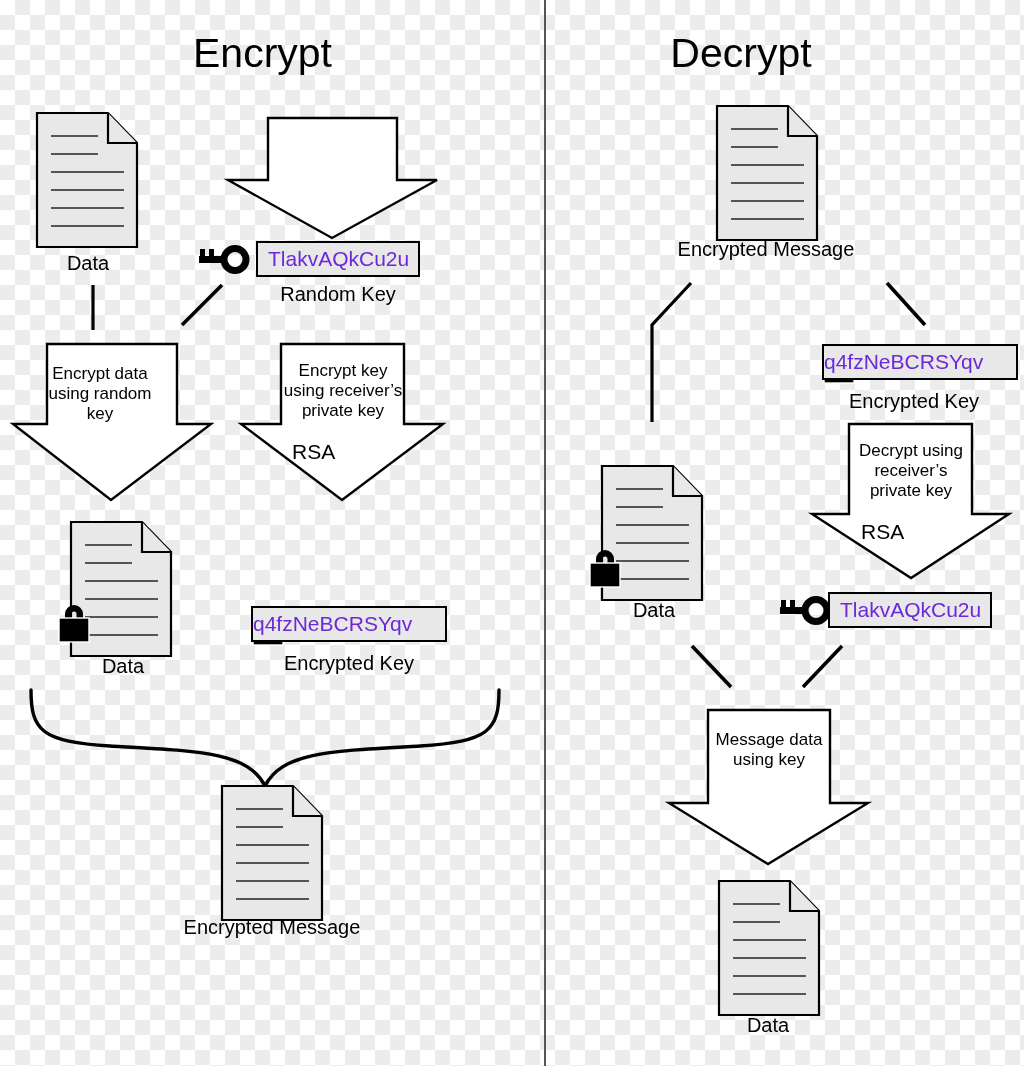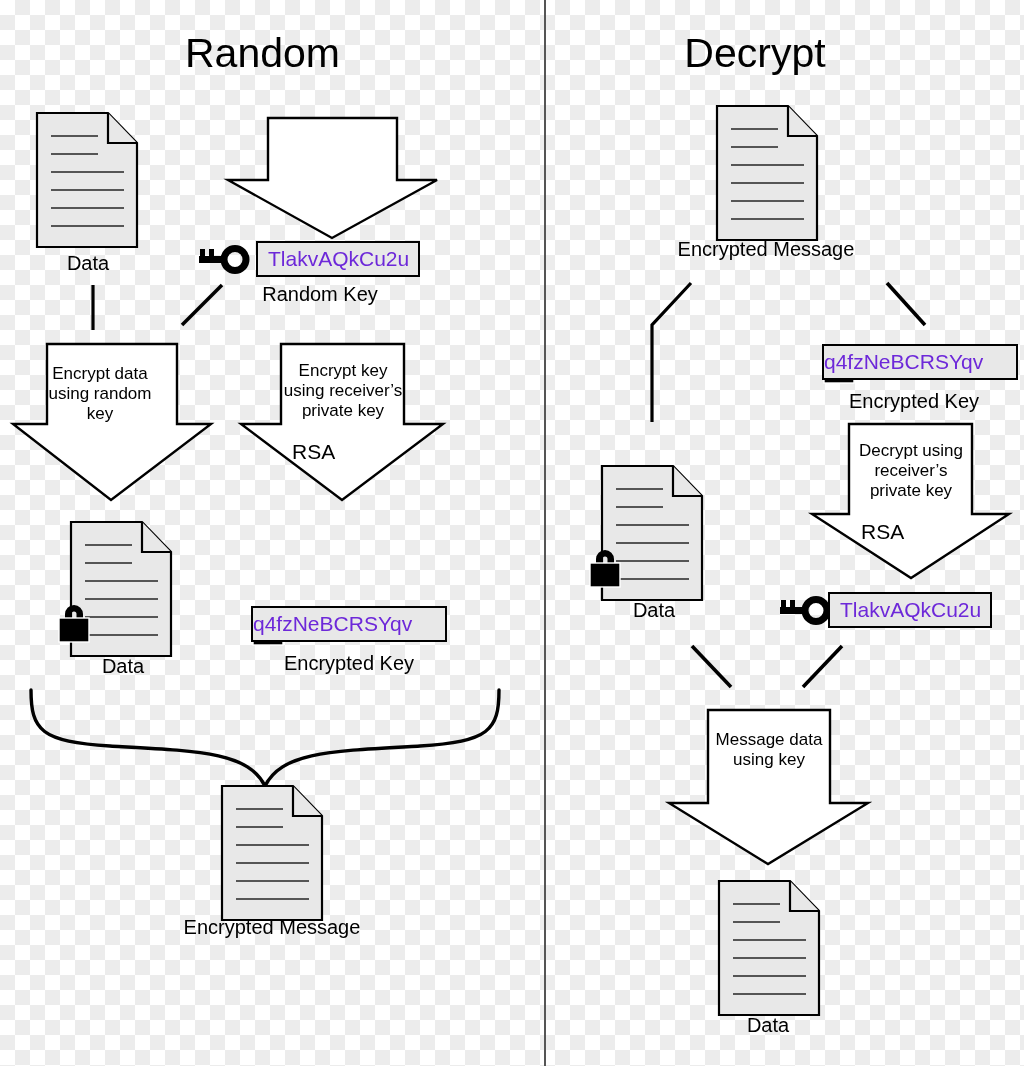--- a/index.html
+++ b/index.html
@@ -83,23 +83,23 @@
   }
   svg { overflow: visible; }
 </style>
 </head>
 <body>
 
 <div id="stage">
 
   <div class="divider"></div>
 
-  <div class="panel-title" style="left:110px; top:30px; width:305px;">Random</div>
-
-  <div class="panel-title" style="left:610px; top:30px; width:290px;">Decrypt</div>
+  <div class="panel-title" style="left:110px; top:30px; width:305px;">Encrypt</div>
+
+  <div class="panel-title" style="left:596px; top:30px; width:290px;">Decrypt</div>
 
   <svg class="layer" viewBox="0 0 1024 1066" width="1024" height="1066">
 
     <defs>
 
       <g id="doc-shape">
         <path d="M1,1 L72,1 L101,31 L101,135 L1,135 Z" fill="#e8e8e8" stroke="#000000" stroke-width="2.2" stroke-linejoin="miter"></path>
         <path d="M72,1 L72,31 L101,31" fill="#e8e8e8" stroke="#000000" stroke-width="2.2" stroke-linejoin="miter"></path>
         <g stroke="#555555" stroke-width="2.2" stroke-linecap="butt">
           <line x1="15" y1="24" x2="62" y2="24"></line>
@@ -199,21 +199,21 @@
       <use href="#doc-shape"></use>
     </g>
 
   </svg>
 
   <div class="caption" style="left:28px; top:252px; width:120px;">Data</div>
 
 
   <div class="codebox pad-left" style="left:256px; top:241px; width:164px; height:36px; font-size:21px;">TlakvAQkCu2u</div>
 
-  <div class="caption" style="left:240px; top:283px; width:160px;text-align:center;">Random Key</div>
+  <div class="caption" style="left:258px; top:283px; width:160px;text-align:center;">Random Key</div>
 
   <div class="arrow-label" style="left:48px; top:364px; width:104px;">Encrypt data
 using random
 key</div>
 
   <div class="arrow-label" style="left:278px; top:361px; width:130px;">Encrypt key
 using receiver’s
 private key</div>
 
   <div class="arrow-sub" style="left:292px; top:440px; width:100px;">RSA</div>

